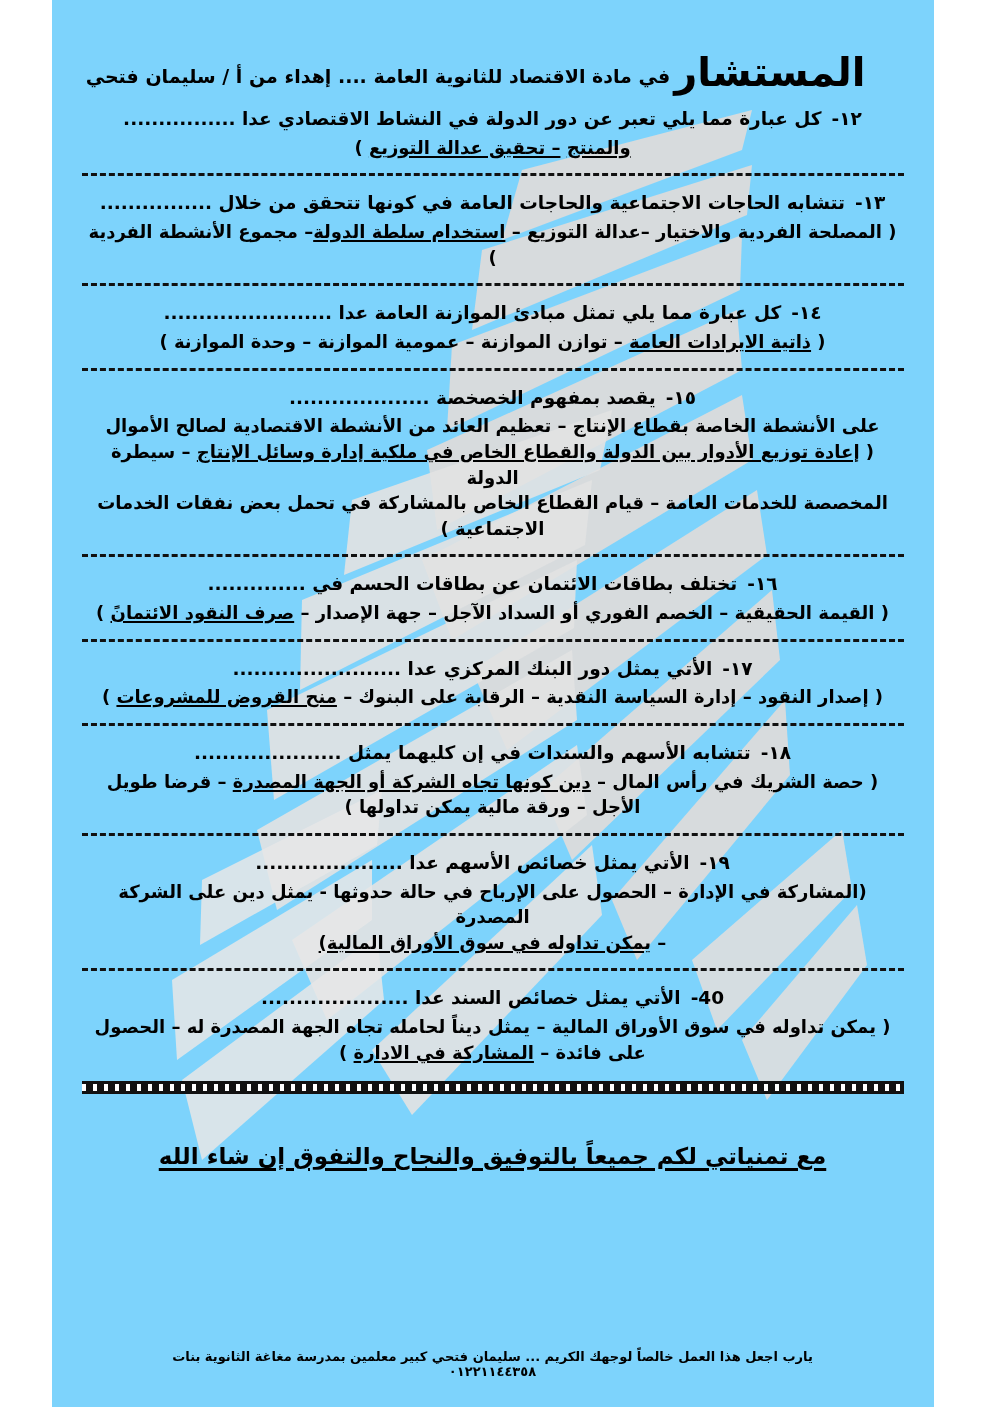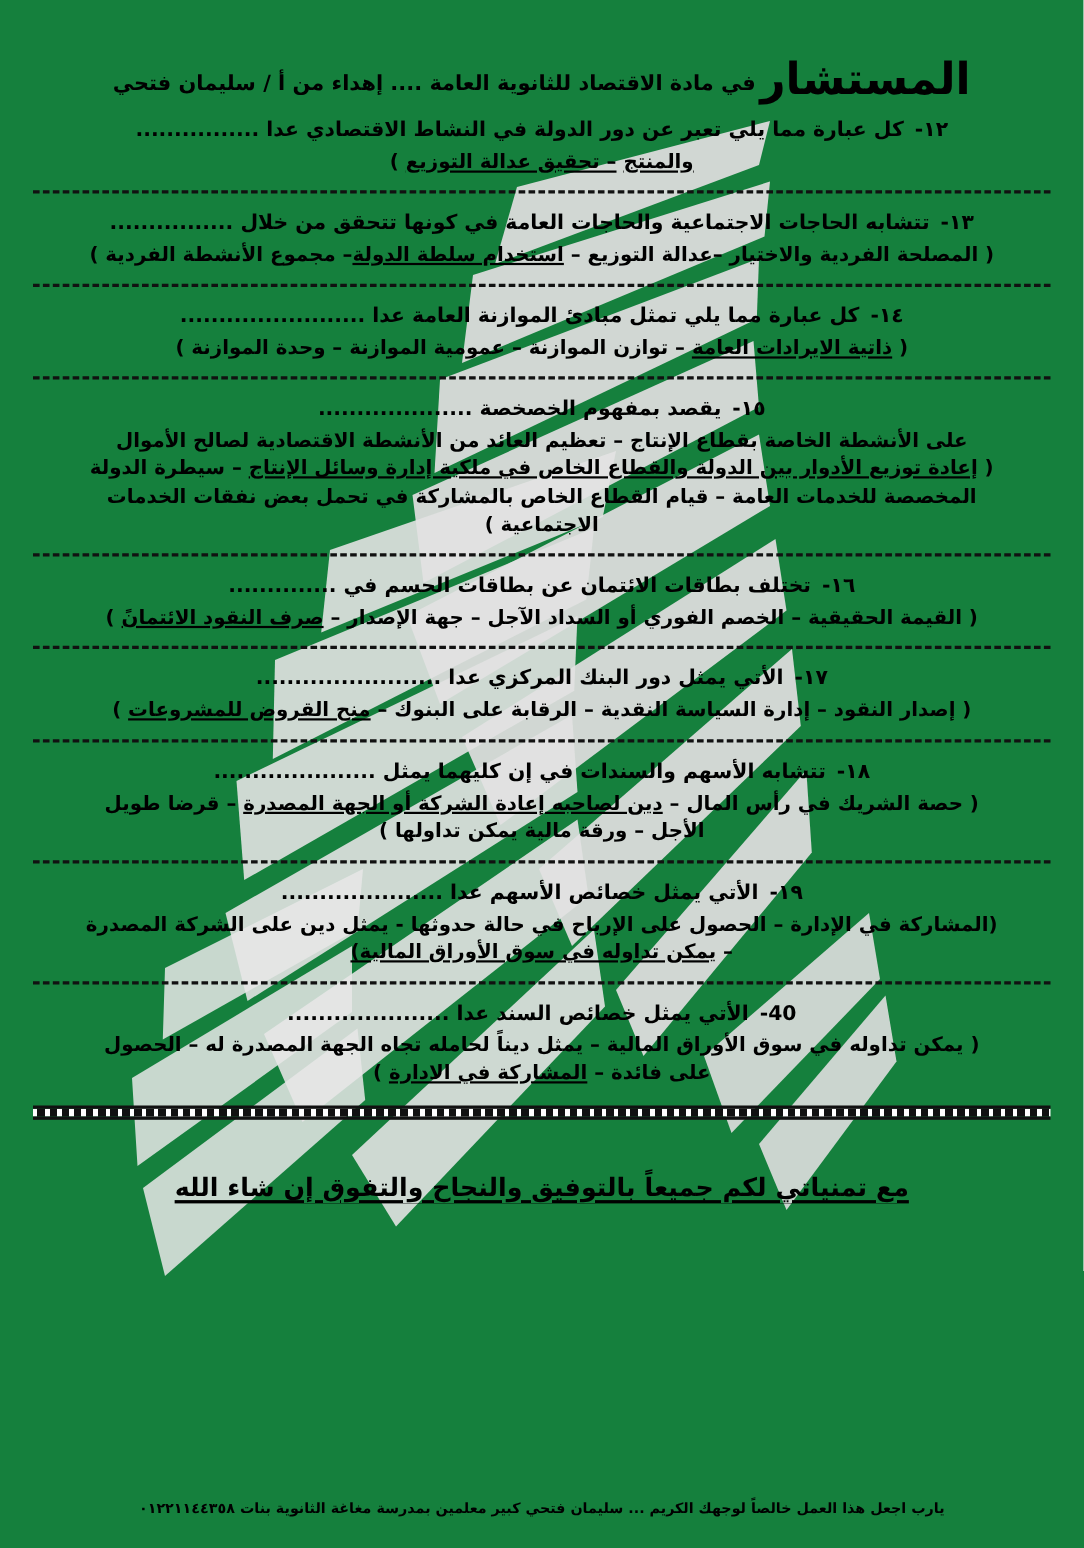--- a/index.html
+++ b/index.html
@@ -4,24 +4,24 @@
 <title>المستشار في مادة الاقتصاد</title>
 <style>
   html, body {
     margin: 0;
     padding: 0;
     background: #ffffff;
   }
 
   .page {
     position: relative;
-    width: 985px;
+    width: 882px;
     height: 1407px;
     margin: 0 auto;
-    background: #15803d;
+    background: #7dd3fc;
     overflow: hidden;
     font-family: "DejaVu Sans", "Liberation Sans", sans-serif;
     color: #000000;
     direction: rtl;
   }
 
   
   .watermark {
     position: absolute;
     left: 0; top: 0;
@@ -236,21 +236,21 @@
         <div class="qblock">
           <div class="q-stem"><span class="q-num">١٧-</span><span>الأتي يمثل دور البنك المركزي  عدا</span> <span class="dots">........................</span></div>
           <div class="q-options">
             <span class="opt-line center"><span>( إصدار النقود – إدارة السياسة النقدية – الرقابة على البنوك – </span><u class="ans">منح القروض للمشروعات</u><span> )</span></span>
           </div>
           <div class="sep-dashed"></div>
         </div>
         <div class="qblock">
           <div class="q-stem"><span class="q-num">١٨-</span><span>تتشابه الأسهم والسندات في إن كليهما يمثل</span> <span class="dots">.....................</span></div>
           <div class="q-options">
-            <span class="opt-line center"><span>( حصة الشريك في رأس المال – </span><u class="ans">دين لصاحبه إعادة الشركة أو الجهة المصدرة</u><span> – قرضا طويل</span></span>
+            <span class="opt-line center"><span>( حصة الشريك في رأس المال – </span><u class="ans">دين كونها تجاه الشركة أو الجهة المصدرة</u><span> – قرضا طويل</span></span>
             <span class="opt-line center"><span>الأجل – ورقة مالية يمكن تداولها )</span></span>
           </div>
           <div class="sep-dashed"></div>
         </div>
         <div class="qblock">
           <div class="q-stem"><span class="q-num">١٩-</span><span>الأتي يمثل خصائص الأسهم عدا</span> <span class="dots">.....................</span></div>
           <div class="q-options">
             <span class="opt-line center"><span>(المشاركة في الإدارة – الحصول على الإرباح في حالة حدوثها - يمثل دين على الشركة المصدرة</span></span>
             <span class="opt-line center"><span>– </span><u class="ans">يمكن تداوله في سوق الأوراق المالية)</u></span>
           </div>

